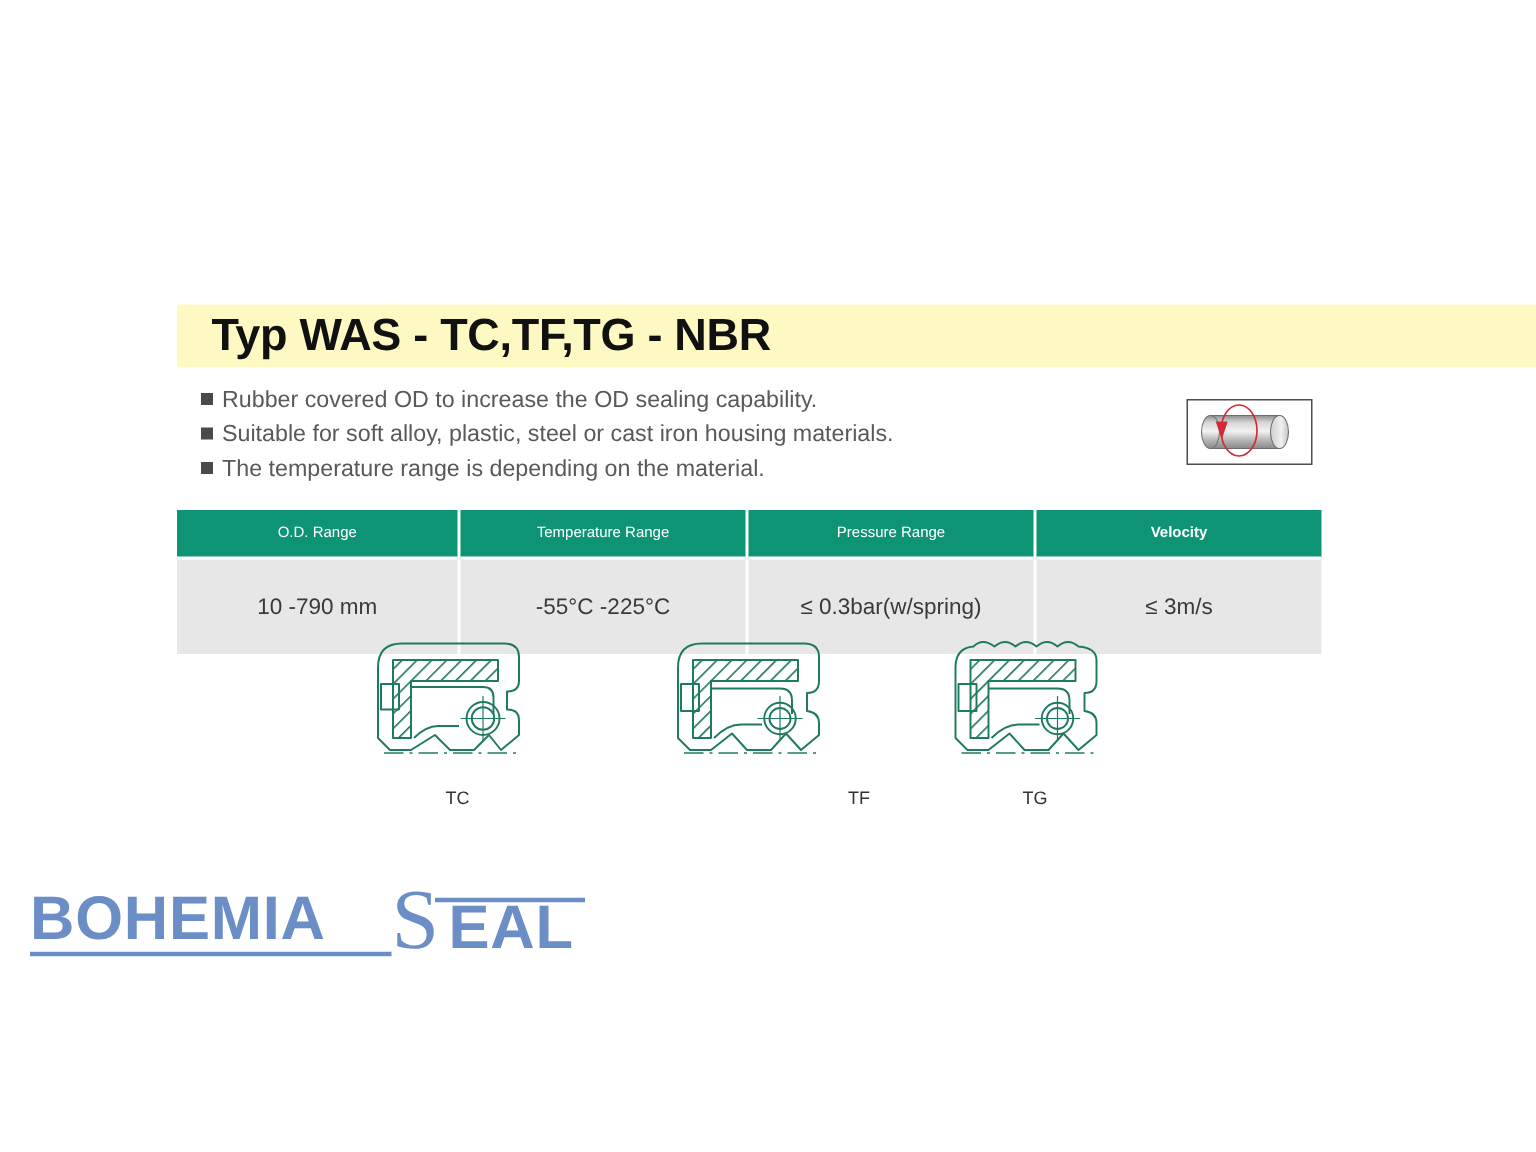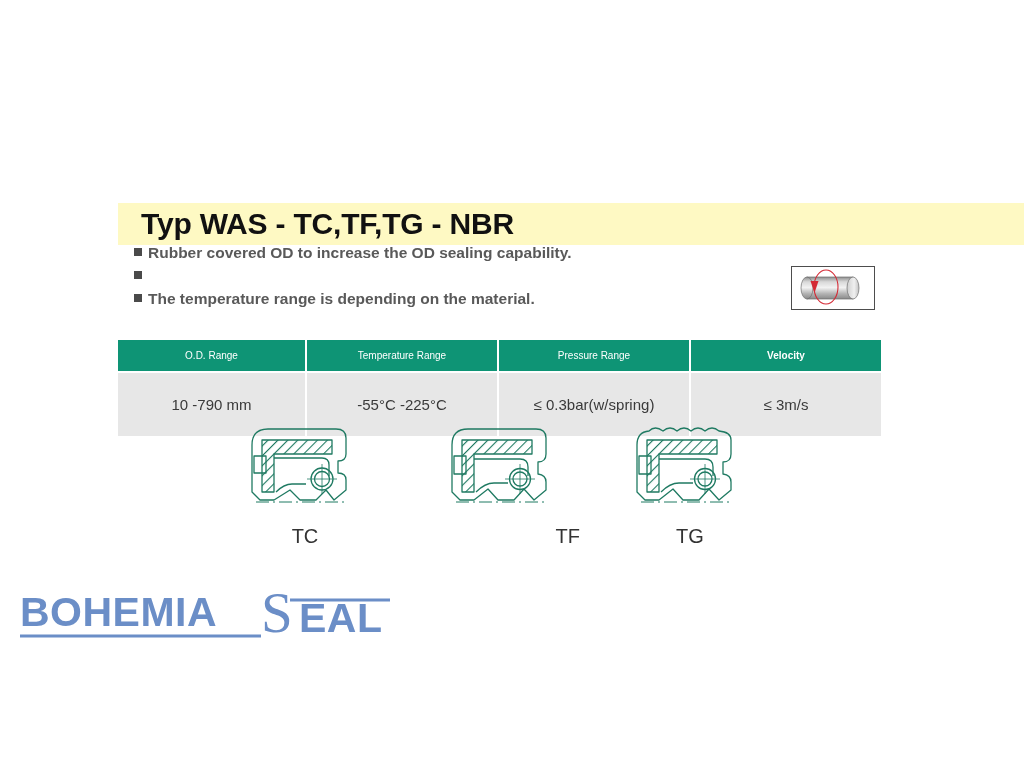--- a/index.html
+++ b/index.html
@@ -33,23 +33,22 @@
     color: #111111;
     letter-spacing: -0.2px;
     padding-left: 23px;
     white-space: nowrap;
   }
 
   
   .bullets {
     position: absolute;
     left: 134px;
-    top: 241px;
+    top: 255px;
     width: 600px;
-    font-weight: bold;
   }
   .bullet-row {
     display: flex;
     align-items: flex-start;
     height: 23px;
   }
   .bullet-marker {
     width: 8px;
     height: 8px;
     background: #4a4a4a;
@@ -121,21 +120,21 @@
     top: 0;
     width: 150px;
     height: 105px;
   }
   .seal-fig svg { display: block; }
   .seal-label {
     position: absolute;
     top: 107px;
     width: 150px;
     text-align: center;
-    font-size: 20px;
+    font-size: 12px;
     color: #333333;
   }
   #seal-tc, #label-tc { left: 112px; }
   #seal-tf, #label-tf { left: 312px; text-align: right; }
   #seal-tg, #label-tg { left: 497px; }
 
   
   .logo {
     position: absolute;
     left: 18px;
@@ -152,20 +151,21 @@
   <div class="title-text">Typ WAS - TC,TF,TG - NBR</div>
 </div>
 
 <div class="bullets">
   <div class="bullet-row">
     <span class="bullet-marker"></span>
     <span class="bullet-text">Rubber covered OD to increase the OD sealing capability.</span>
   </div>
   <div class="bullet-row">
     <span class="bullet-marker"></span>
+    <span class="bullet-text">Suitable for soft alloy, plastic, steel or cast iron housing materials.</span>
   </div>
   <div class="bullet-row">
     <span class="bullet-marker"></span>
     <span class="bullet-text">The temperature range is depending on the material.</span>
   </div>
 </div>
 
 <div class="rot-icon">
   <svg width="81" height="41" viewBox="0 0 81 41" xmlns="http://www.w3.org/2000/svg">
     <defs>

